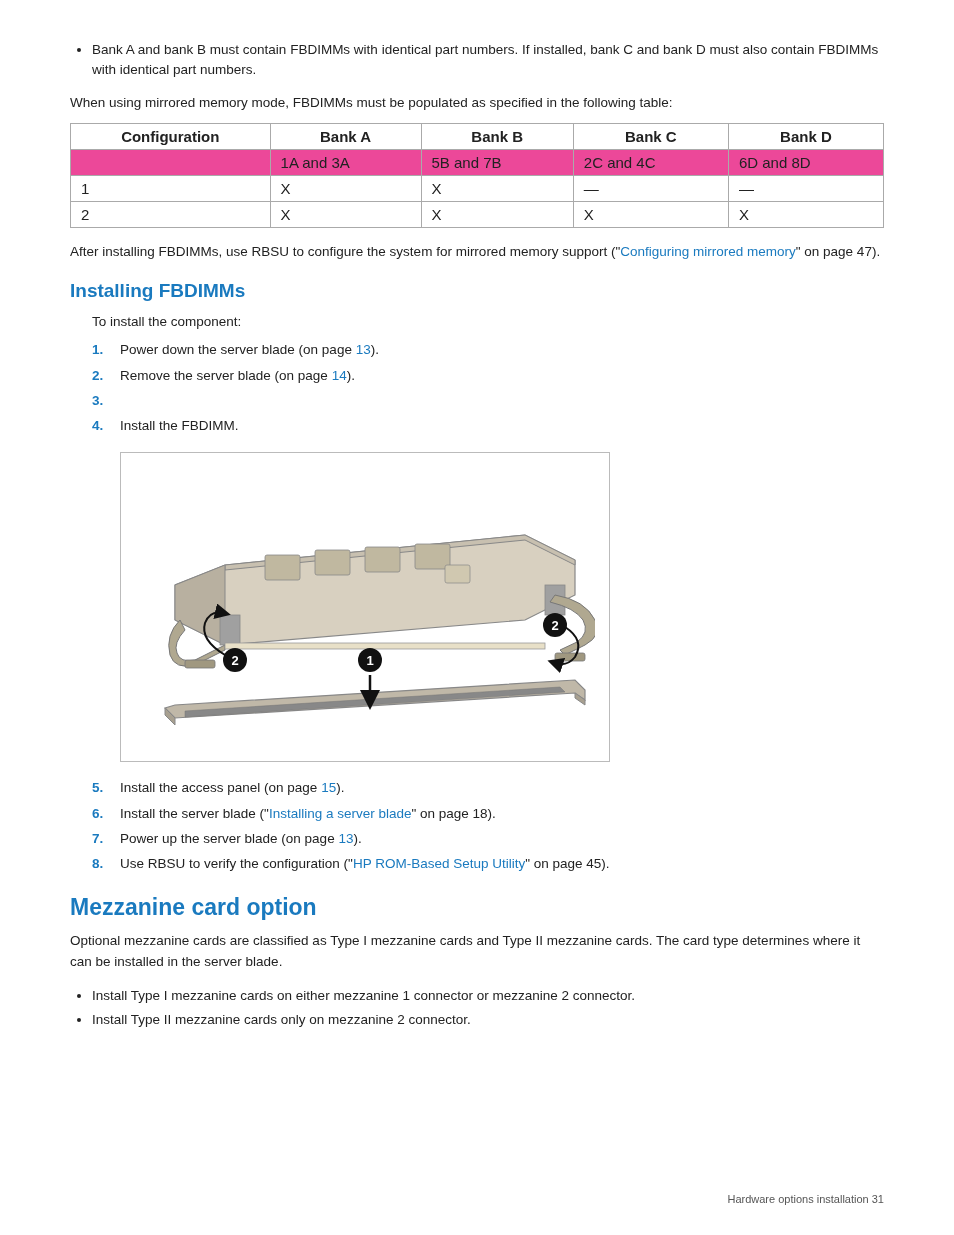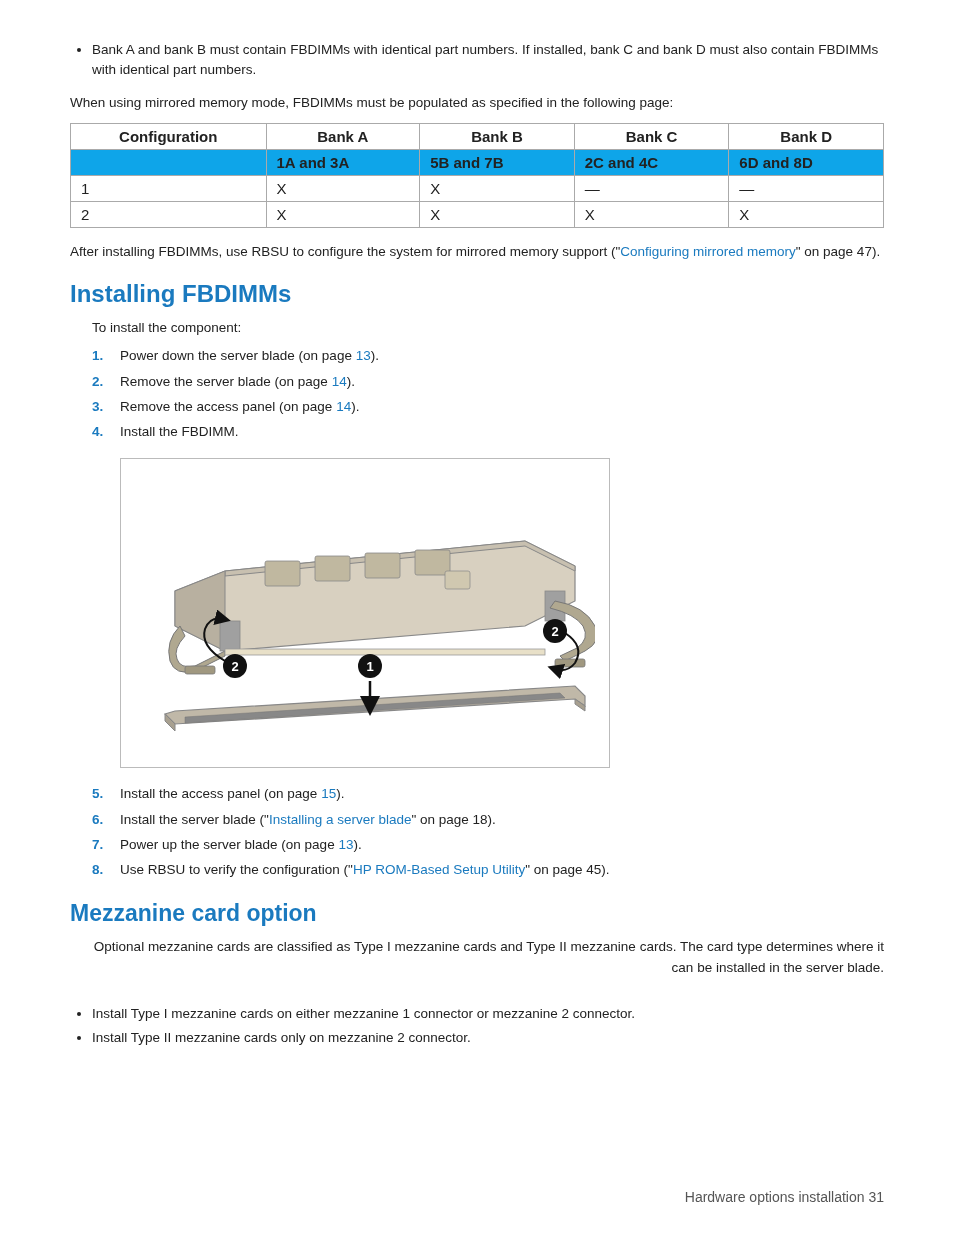--- a/index.html
+++ b/index.html
@@ -34,31 +34,31 @@
     .config-table th, .config-table td {
       border: 1px solid #aaa;
       padding: 4px 10px;
       vertical-align: top;
     }
     .config-table th {
       font-weight: bold;
       background: #fff;
     }
     .config-table .sub-header td {
-      font-weight: bold;
-      background: #0ea5e9;
+      font-weight: normal;
+      background: #ec4899;
     }
     .after-table-text {
       margin-bottom: 18px;
       line-height: 1.5;
     }
     
     .section-heading-blue {
       color: #1a7abf;
-      font-size: 24px;
+      font-size: 19px;
       font-weight: bold;
       margin-bottom: 10px;
       margin-top: 4px;
     }
     .section-heading-large {
       color: #1a7abf;
       font-size: 23px;
       font-weight: bold;
       margin-bottom: 10px;
       margin-top: 20px;
@@ -104,37 +104,36 @@
     
     .diagram-svg {
       width: 460px;
       height: 285px;
     }
     
     .page-footer {
       position: fixed;
       bottom: 30px;
       right: 70px;
-      font-size: 14px;
+      font-size: 11px;
       color: #555;
     }
     .mezzanine-body {
       line-height: 1.5;
-      margin-bottom: 26px;
-      text-align: right;
+      margin-bottom: 14px;
     }
   </style>
 </head>
 <body>
 
 <ul class="bullet-list">
   <li>Bank A and bank B must contain FBDIMMs with identical part numbers. If installed, bank C and bank D must also contain FBDIMMs with identical part numbers.</li>
 </ul>
 
-<p class="intro-text">When using mirrored memory mode, FBDIMMs must be populated as specified in the following page:</p>
+<p class="intro-text">When using mirrored memory mode, FBDIMMs must be populated as specified in the following table:</p>
 
 <table class="config-table">
   <thead>
     <tr>
       <th>Configuration</th>
       <th>Bank A</th>
       <th>Bank B</th>
       <th>Bank C</th>
       <th>Bank D</th>
     </tr>
@@ -178,21 +177,20 @@
     <li>
       <span class="num">1.</span>
       <span>Power down the server blade (on page <a href="#">13</a>).</span>
     </li>
     <li>
       <span class="num">2.</span>
       <span>Remove the server blade (on page <a href="#">14</a>).</span>
     </li>
     <li>
       <span class="num">3.</span>
-      <span>Remove the access panel (on page <a href="#">14</a>).</span>
     </li>
     <li>
       <span class="num">4.</span>
       <span>Install the FBDIMM.</span>
     </li>
   </ol>
 
   <div class="diagram-container">
     <svg class="diagram-svg" viewBox="0 0 460 285" xmlns="http://www.w3.org/2000/svg">
 

